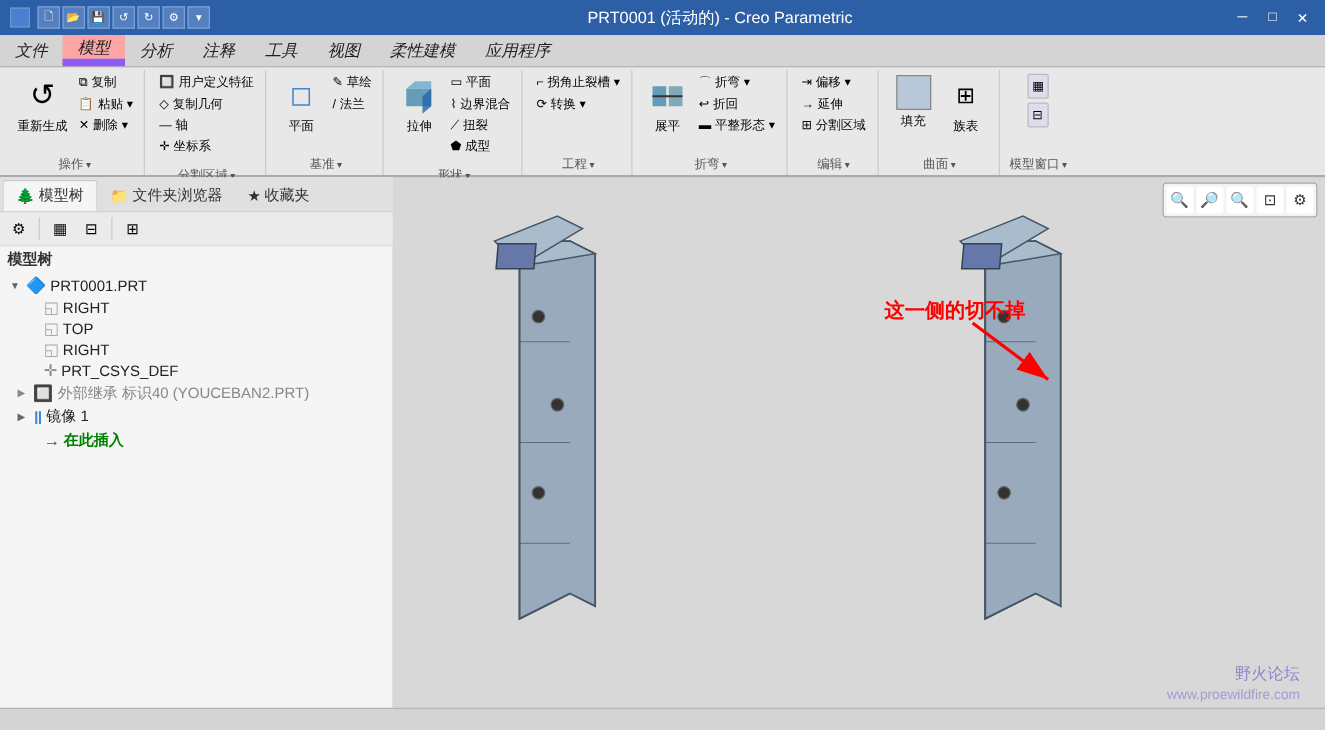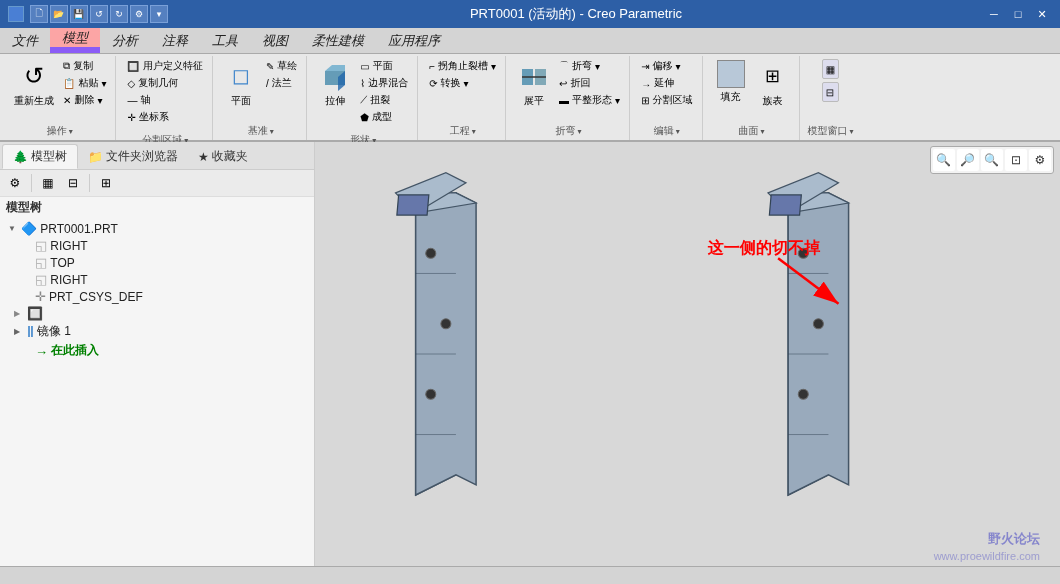--- a/index.html
+++ b/index.html
@@ -227,21 +227,21 @@
     }
 
     
     .watermark {
       position: absolute;
       bottom: 18px;
       right: 20px;
       text-align: center;
       color: rgba(100, 100, 200, 0.7);
       font-size: 13px;
-      font-weight: bold;
+      font-weight: normal;
       pointer-events: none;
     }
     .watermark2 {
       position: absolute;
       bottom: 4px;
       right: 20px;
       text-align: left;
       color: rgba(100, 100, 200, 0.5);
       font-size: 11px;
       pointer-events: none;
@@ -550,20 +550,21 @@
         <span>RIGHT</span>
       </div>
       <div class="tree-item" style="padding-left:22px;">
         <span class="tree-arrow">&nbsp;</span>
         <span class="tree-icon" style="color:#888;">✛</span>
         <span>PRT_CSYS_DEF</span>
       </div>
       <div class="tree-item" style="padding-left:14px;">
         <span class="tree-arrow" style="color:#888;">▶</span>
         <span class="tree-icon" style="color:#aaa;">🔲</span>
+        <span style="color:#888;">外部继承 标识40 (YOUCEBAN2.PRT)</span>
       </div>
       <div class="tree-item" style="padding-left:14px;">
         <span class="tree-arrow">▶</span>
         <span class="tree-icon" style="color:#4488cc; font-size:14px; font-weight:bold;">ǁ</span>
         <span>镜像 1</span>
       </div>
       <div class="tree-item" style="padding-left:22px;">
         <span class="tree-arrow">&nbsp;</span>
         <span class="tree-icon" style="color:green;">→</span>
         <span style="color:green; font-weight:bold;">在此插入</span>

